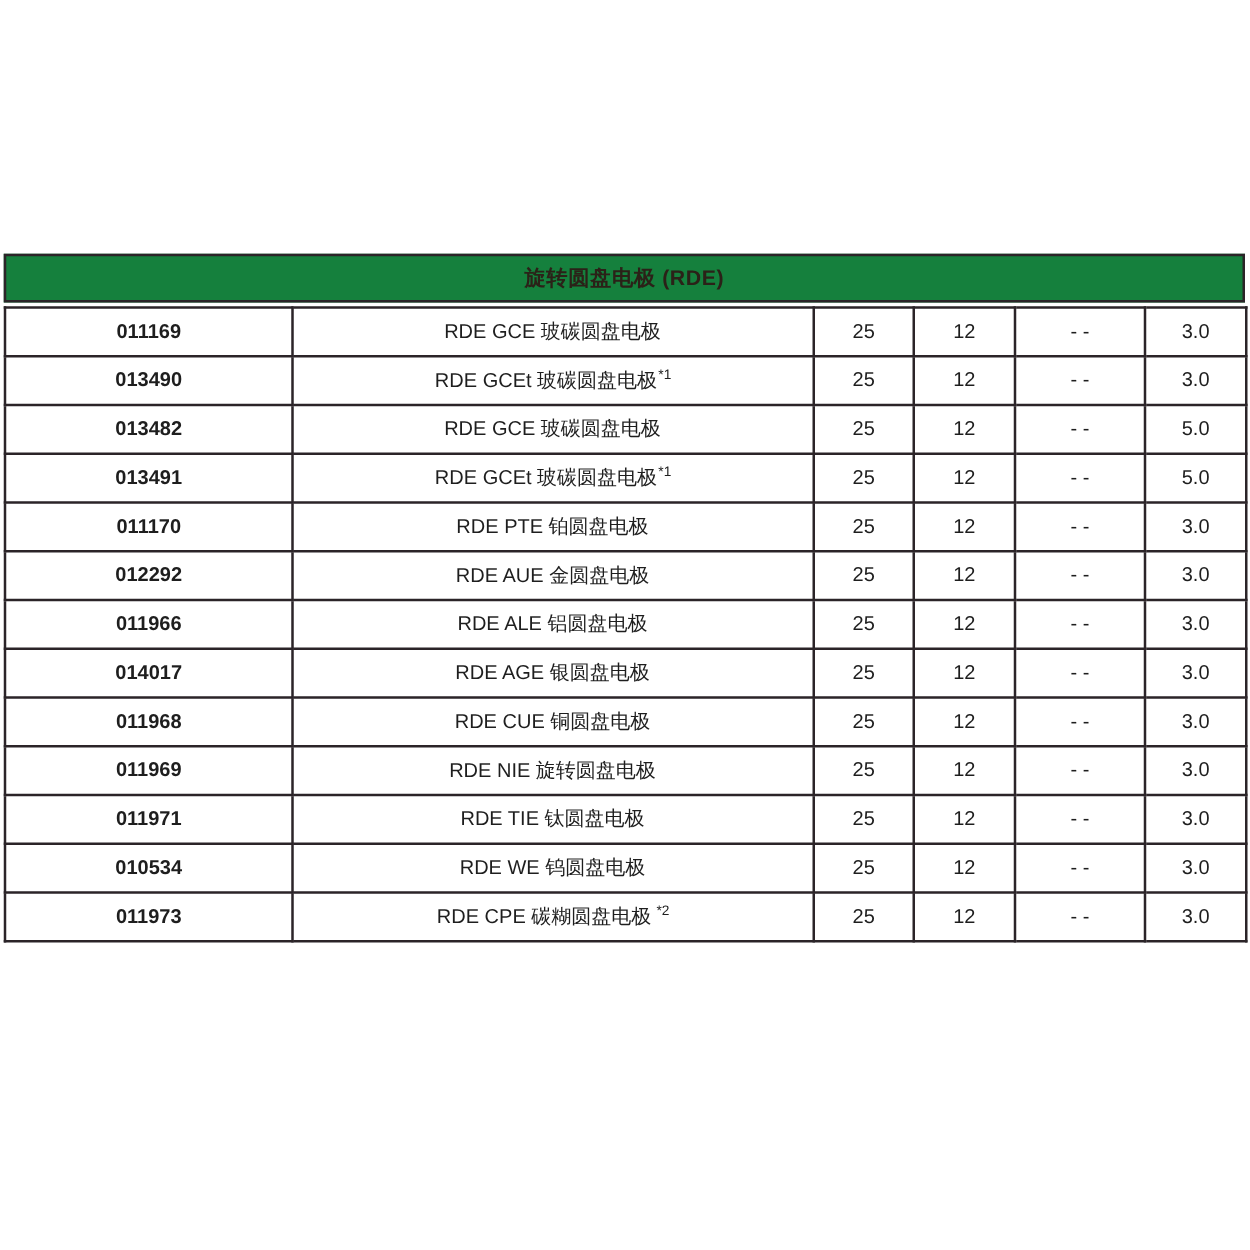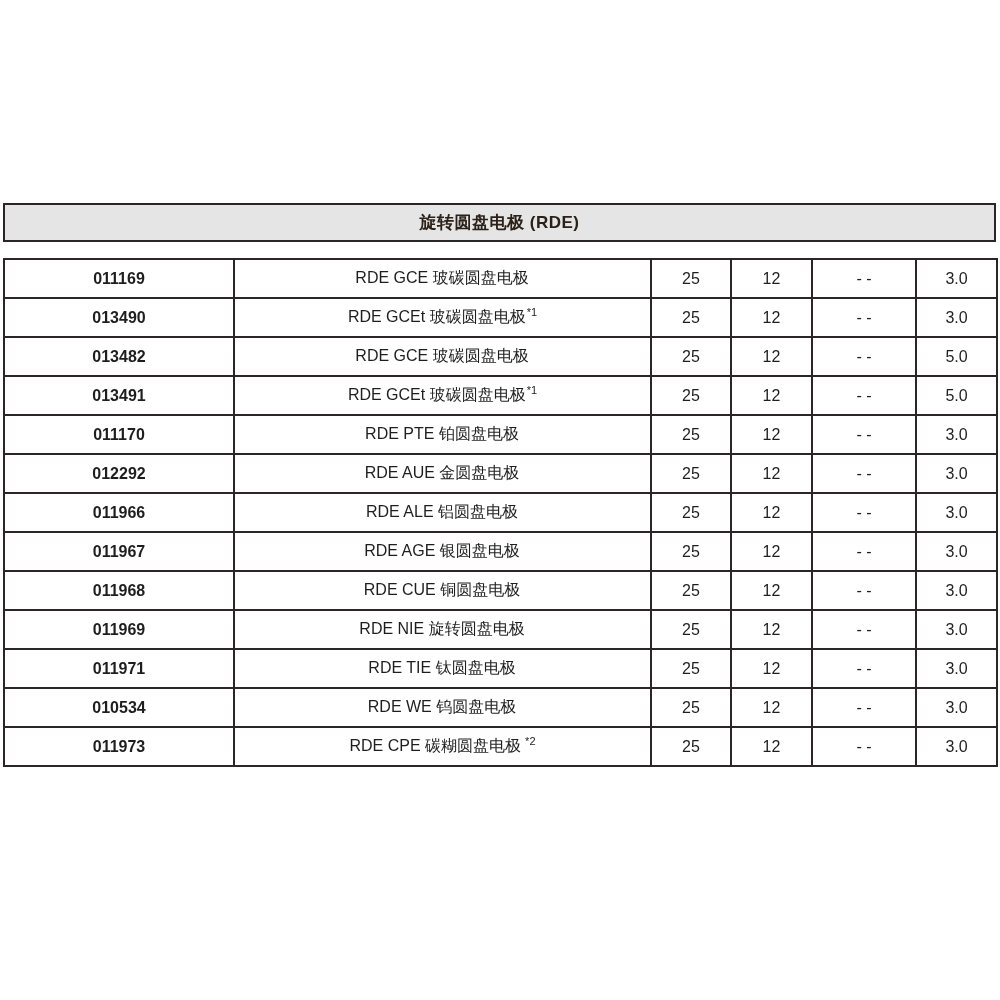--- a/index.html
+++ b/index.html
@@ -18,34 +18,34 @@
   .catalog {
     position: absolute;
     top: 203px;
     left: 3px;
     width: 993px;
   }
   .table-header {
     box-sizing: border-box;
     height: 39px;
     border: 2px solid #2b2428;
-    background: #e5e5e5;
+    background: #15803d;
     display: flex;
     align-items: center;
     justify-content: center;
     font-size: 17px;
     font-weight: bold;
     color: #2b2118;
     letter-spacing: 0.5px;
   }
   table.catalog-table {
     width: 100%;
     border-collapse: collapse;
     table-layout: fixed;
-    margin-top: 16px;
+    margin-top: 3px;
   }
   table.catalog-table td {
     box-sizing: border-box;
     border: 2px solid #2b2428;
     height: 39px;
     font-size: 16px;
     color: #1e1e1e;
     text-align: center;
     vertical-align: middle;
     padding: 0;
@@ -144,21 +144,21 @@
   </tr>
           <tr>
     <td class="code-cell">011966</td>
     <td class="desc-cell"><span>RDE ALE 铝圆盘电极</span><sup></sup></td>
     <td class="num-cell">25</td>
     <td class="num-cell">12</td>
     <td class="num-cell">- -</td>
     <td class="num-cell">3.0</td>
   </tr>
           <tr>
-    <td class="code-cell">011967</td>
+    <td class="code-cell">014017</td>
     <td class="desc-cell"><span>RDE AGE 银圆盘电极</span><sup></sup></td>
     <td class="num-cell">25</td>
     <td class="num-cell">12</td>
     <td class="num-cell">- -</td>
     <td class="num-cell">3.0</td>
   </tr>
           <tr>
     <td class="code-cell">011968</td>
     <td class="desc-cell"><span>RDE CUE 铜圆盘电极</span><sup></sup></td>
     <td class="num-cell">25</td>

